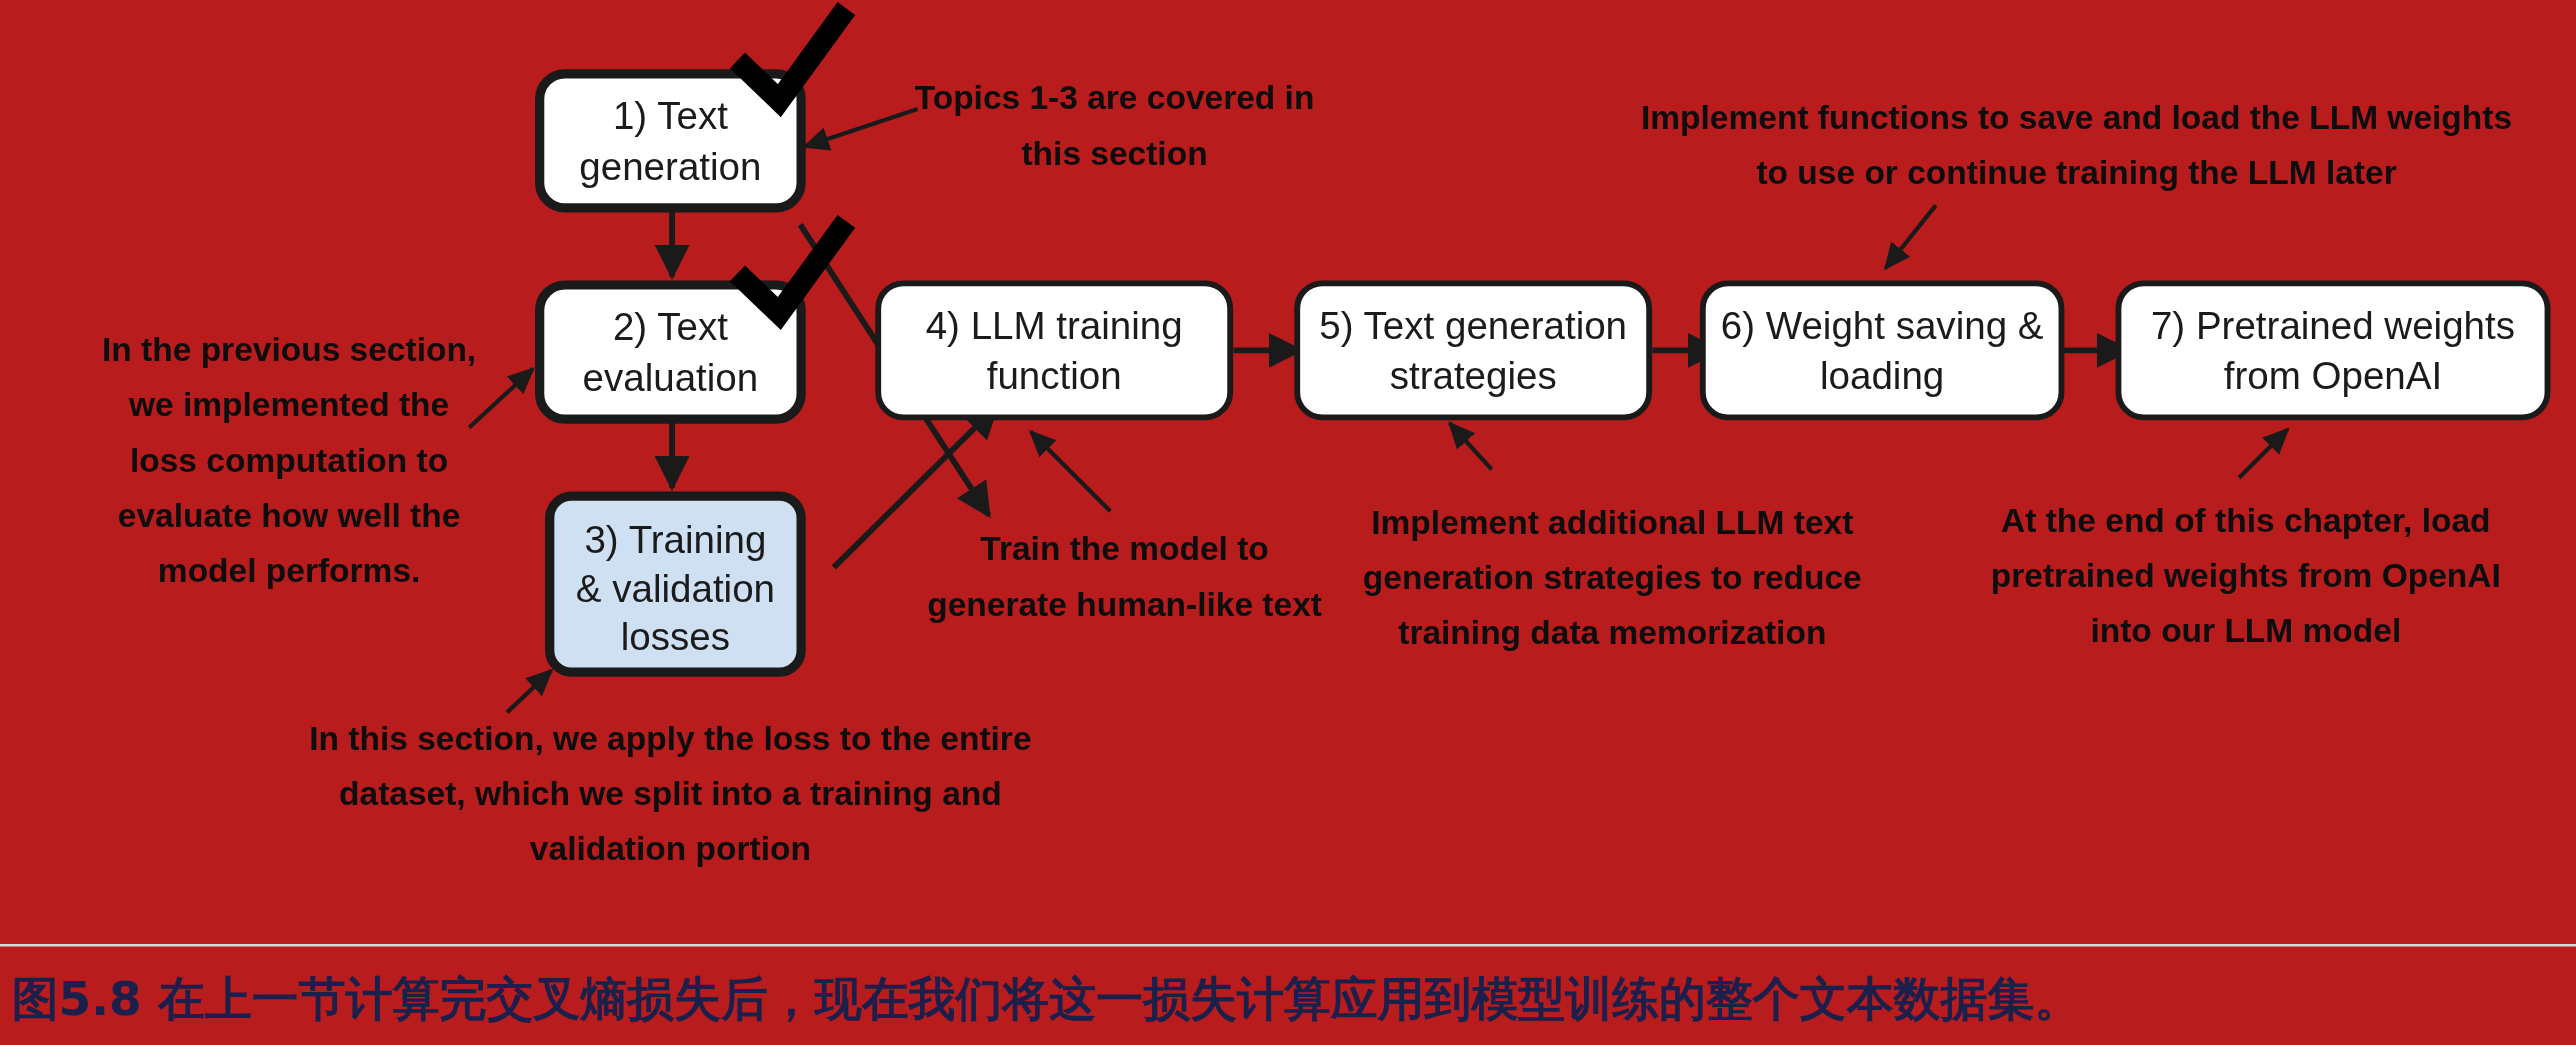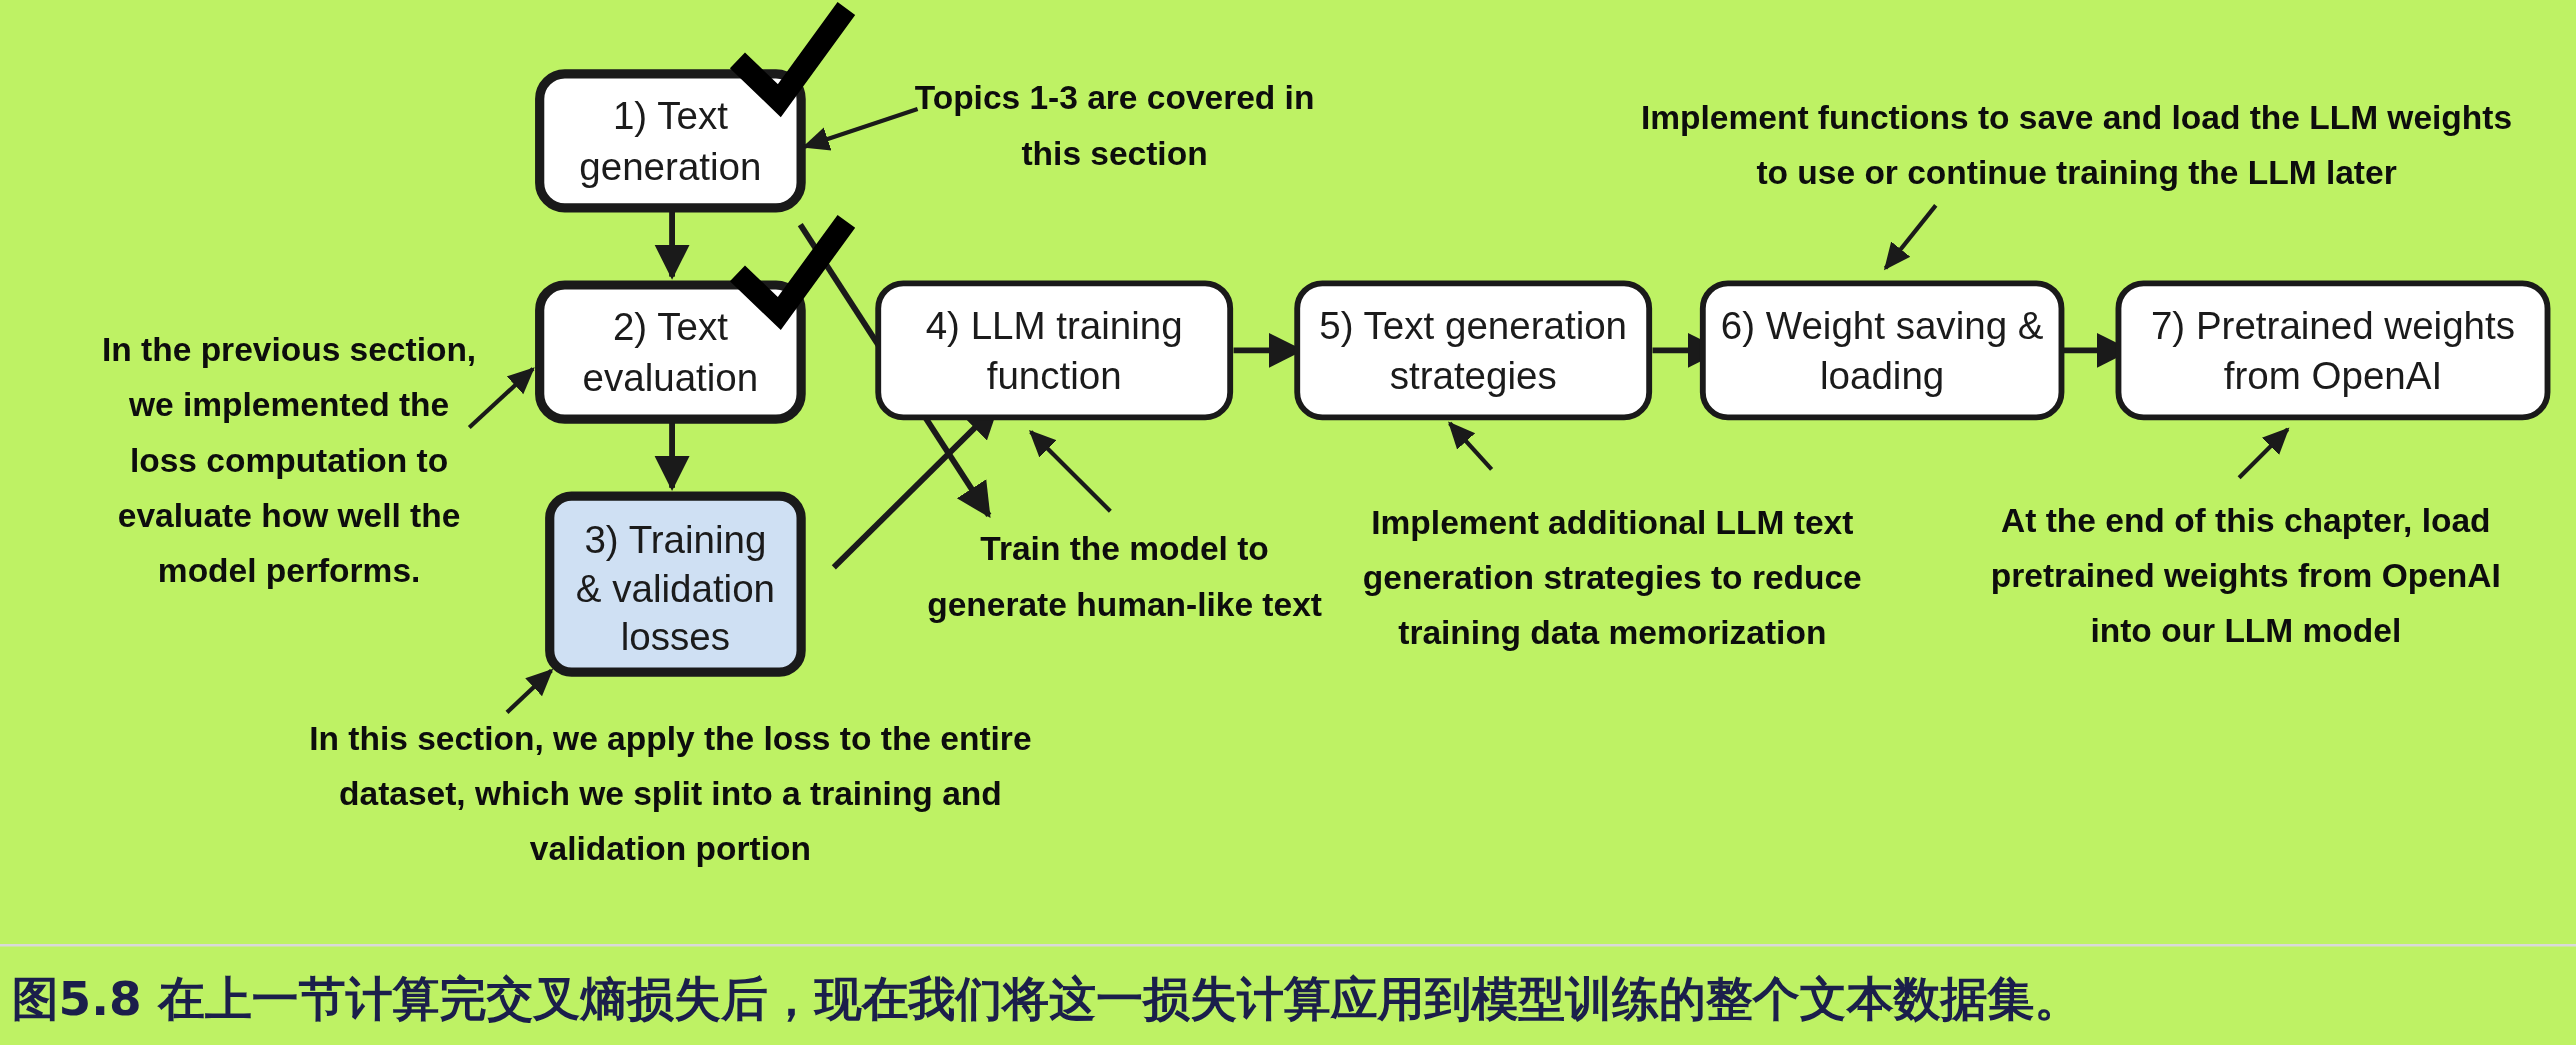--- a/index.html
+++ b/index.html
@@ -10,21 +10,21 @@
   body {
     width: 2576px;
     height: 1046px;
     overflow: hidden;
     font-family: "Liberation Sans", sans-serif;
   }
   #page {
     position: relative;
     width: 2576px;
     height: 1046px;
-    background: #bef264;
+    background: #b91c1c;
   }
   #diagram {
     position: absolute;
     left: 0;
     top: 0;
     width: 2576px;
     height: 1046px;
   }
   .box-label {
     font-family: "Liberation Sans", sans-serif;

